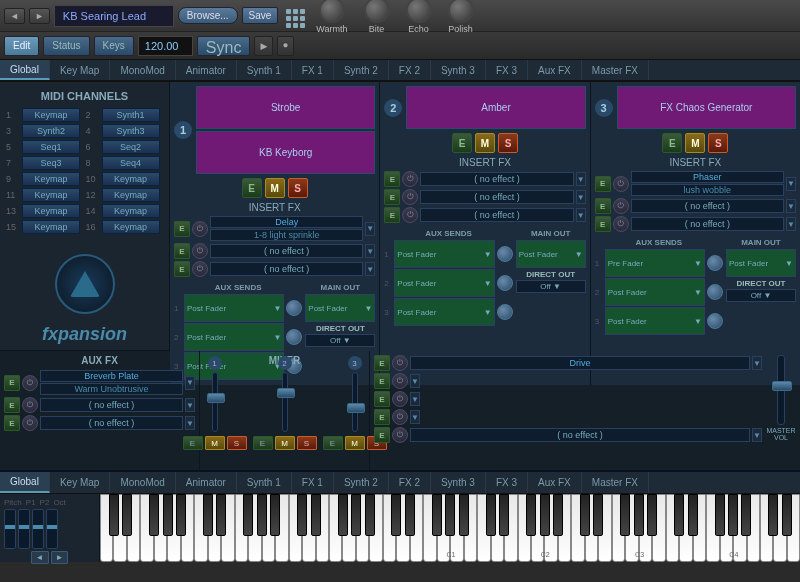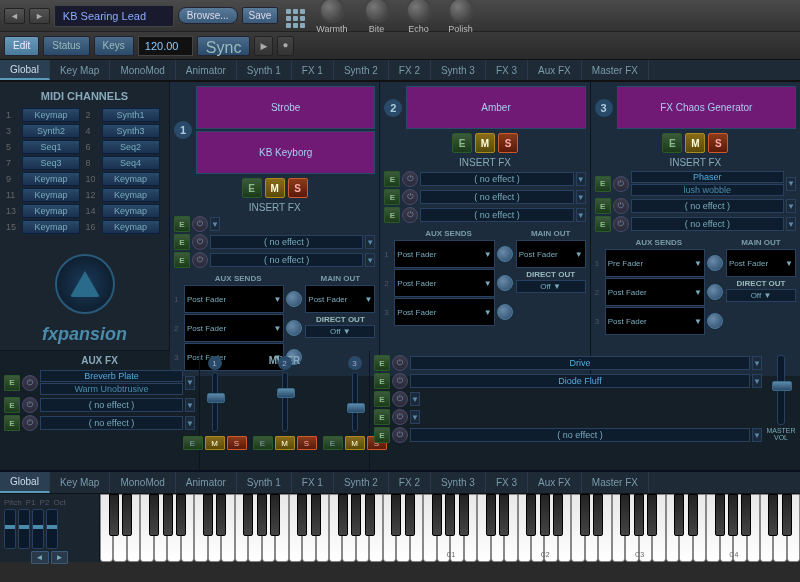--- a/index.html
+++ b/index.html
@@ -415,21 +415,21 @@
       gap: 2px;
       margin-bottom: 1px;
     }
     .aux-num {
       font-size: 8px;
       color: #556;
       width: 8px;
     }
     .fader-dropdown {
       flex: 1;
-      background: #000000;
+      background: #14532d;
       border: 1px solid #2a4060;
       color: #7ab;
       font-size: 8px;
       padding: 12px 2px;
       height: 28px;
       display: flex;
       align-items: center;
       justify-content: space-between;
       cursor: pointer;
     }
@@ -911,20 +911,24 @@
         <div class="ems-row">
           <div class="e-btn">E</div>
           <div class="m-btn">M</div>
           <div class="s-btn">S</div>
         </div>
         <div class="insert-fx-label">INSERT FX</div>
 
         <div class="fx-slot">
           <div class="fx-e-btn">E</div>
           <div class="fx-power-btn">⏻</div>
+          <div style="flex:1; display:flex; flex-direction:column; gap:1px;">
+            <div class="fx-name-display blue-text">Delay</div>
+            <div class="fx-name-display" style="color:#4a8aaa">1-8 light sprinkle</div>
+          </div>
           <div class="fx-arrow-btn">▼</div>
         </div>
 
         <div class="fx-slot">
           <div class="fx-e-btn">E</div>
           <div class="fx-power-btn">⏻</div>
           <div class="fx-name-display" style="flex:1">( no effect )</div>
           <div class="fx-arrow-btn">▼</div>
         </div>
 
@@ -1195,21 +1199,20 @@
       <div class="master-fx-slots">
         <div class="master-fx-slot">
           <div class="fx-e-btn">E</div>
           <div class="fx-power-btn">⏻</div>
           <div class="fx-name-display blue-text" style="flex:1">Drive</div>
           <div class="fx-arrow-btn">▼</div>
         </div>
         <div class="master-fx-slot">
           <div class="fx-e-btn">E</div>
           <div class="fx-power-btn">⏻</div>
-          <div class="fx-name-display blue-text" style="flex:1">Diode Fluff</div>
           <div class="fx-arrow-btn">▼</div>
         </div>
         <div class="master-fx-slot">
           <div class="fx-e-btn">E</div>
           <div class="fx-power-btn">⏻</div>
           <div class="fx-arrow-btn">▼</div>
         </div>
         <div class="master-fx-slot">
           <div class="fx-e-btn">E</div>
           <div class="fx-power-btn">⏻</div>

